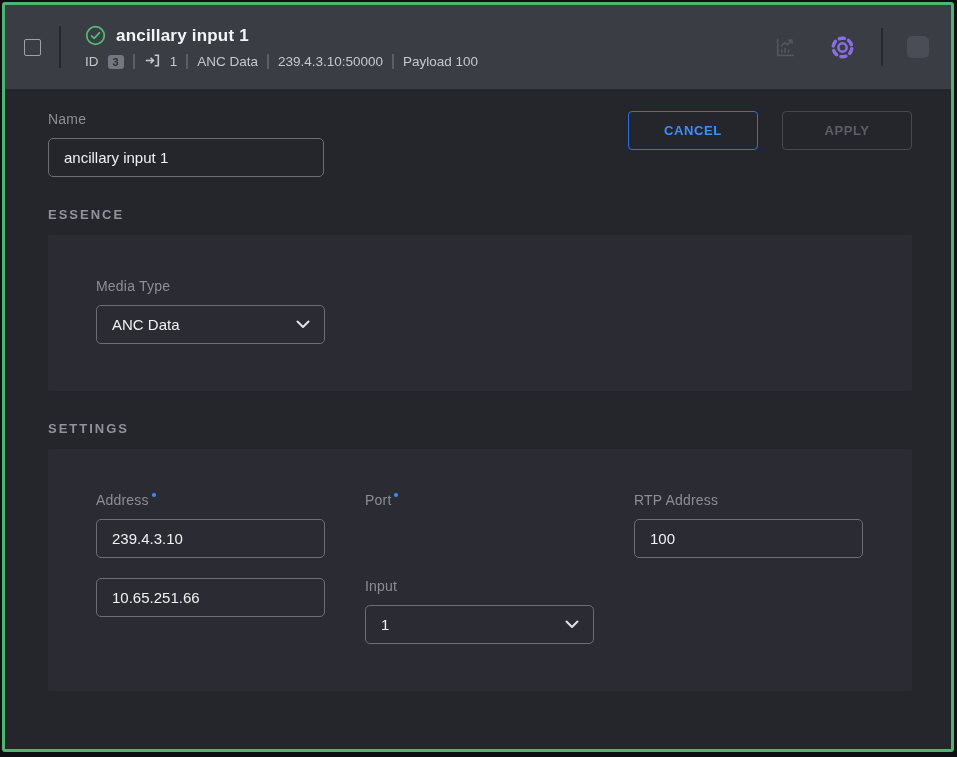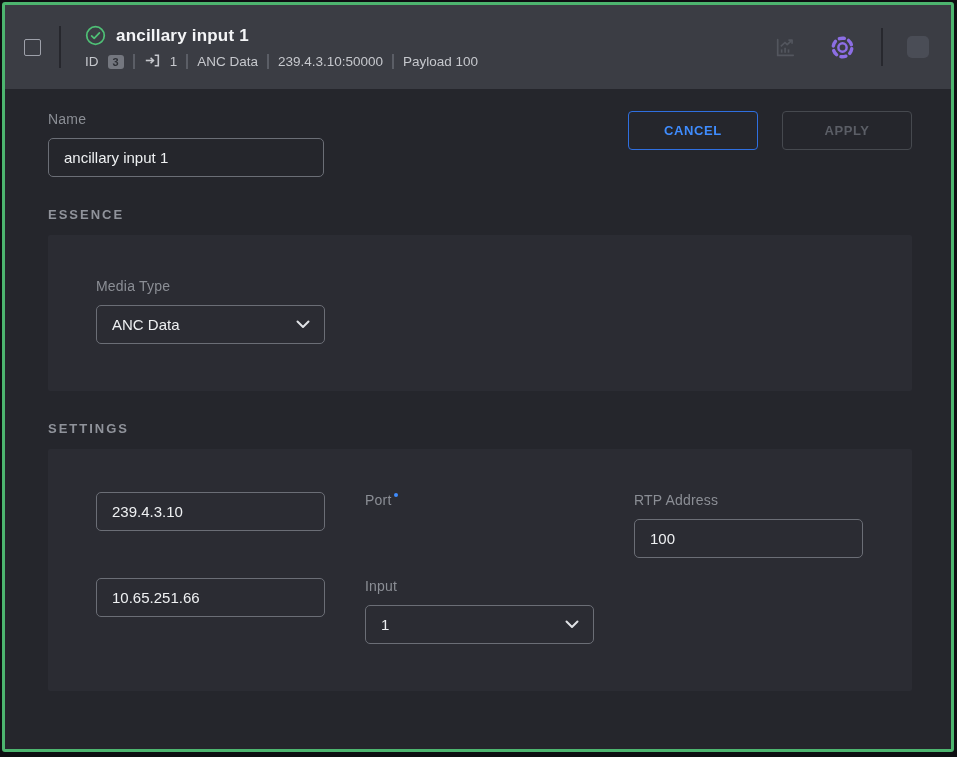--- a/index.html
+++ b/index.html
@@ -242,20 +242,21 @@
             </span>
           </div>
         </div>
       </div>
 
       <div class="section-heading">SETTINGS</div>
       <div class="panel">
         <div class="grid">
 
           <div>
+            <label class="field-label"><span>Address</span><span class="req-dot"></span></label>
             <input class="text-input" type="text" value="239.4.3.10" style="">
           </div>
 
           <div>
             <label class="field-label"><span>Port</span><span class="req-dot"></span></label>
           </div>
 
           <div>
             <label class="field-label">RTP Address</label>
             <input class="text-input" type="text" value="100" style="">

